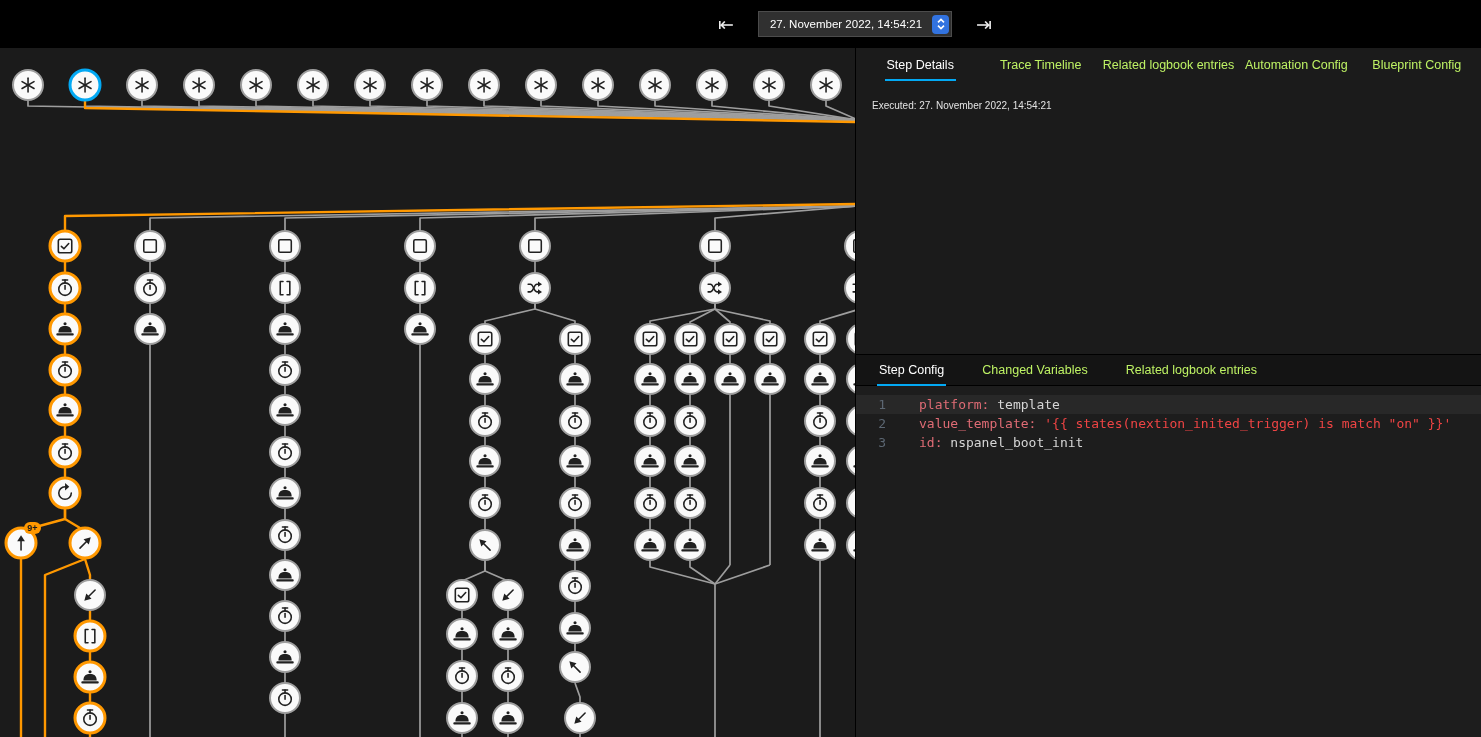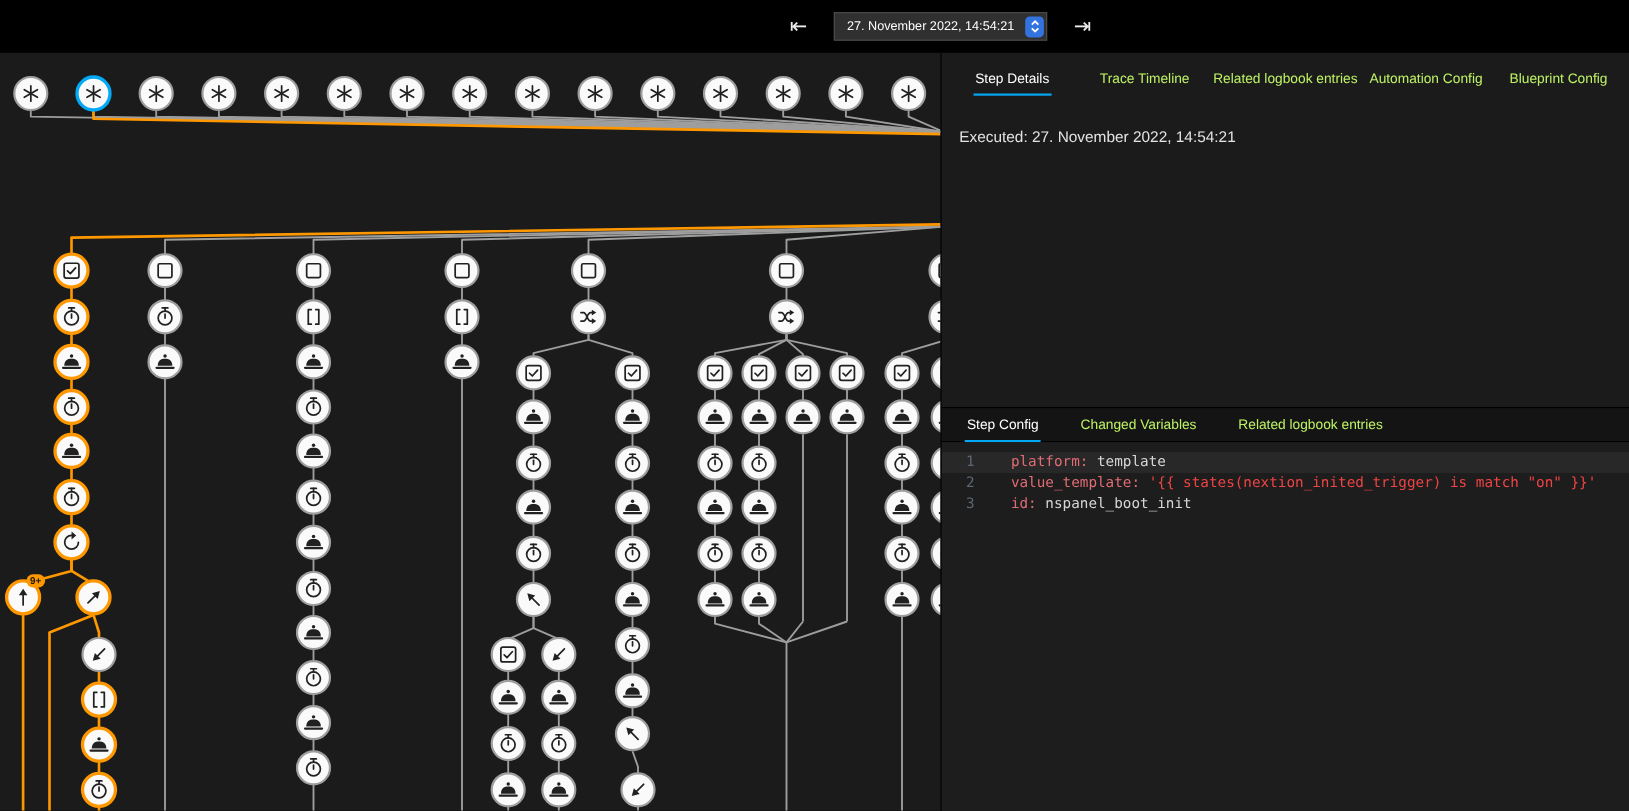--- a/index.html
+++ b/index.html
@@ -24,30 +24,30 @@
              display:flex; align-items:center; justify-content:center; flex:none; }
 
   
   .graph-area { position:absolute; top:48px; left:0; width:855px; height:689px; }
   .graph-area svg { display:block; }
   .v-divider { position:absolute; left:855px; top:48px; bottom:0; width:1px; background:#000; z-index:10; }
 
   
   .panel { position:absolute; left:856px; top:48px; right:0; bottom:0;
            background:#1b1b1b; display:flex; flex-direction:column; }
-  .detail-tabs { display:flex; height:34px; align-items:flex-start; padding:8px 4px; flex:none; }
+  .detail-tabs { display:flex; height:34px; align-items:center; padding:0 4px; flex:none; }
   .tab { display:flex; align-items:center; justify-content:center; cursor:pointer;
          font-size:12.5px; color:#bef264; white-space:nowrap; }
   .detail-tabs .tab { flex:1; }
   .tab span { padding:8px 2px 7px 2px; border-bottom:2px solid transparent; }
   .tab.active { color:#fff; }
   .tab.active span { border-bottom-color:#03a9f4; }
 
   .detail-content { flex:none; height:272px; padding:18px 16px; box-sizing:border-box;
-                    font-size:14px; color:#e3e3e3; }
+                    font-size:10px; color:#e3e3e3; }
 
   .config-tabs { display:flex; height:30px; align-items:stretch; flex:none;
                  background:#141414; border-top:1px solid #000; border-bottom:1px solid #000;
                  padding:0 4px; }
   .config-tabs .tab { flex:0 0 auto; padding:0 17px; }
 
   .code-editor { flex:1; background:#1d1d1d; overflow:hidden;
                  font-family:"DejaVu Sans Mono", monospace; font-size:13px; line-height:19px;
                  padding-top:9px; }
   .code-line { display:flex; }

